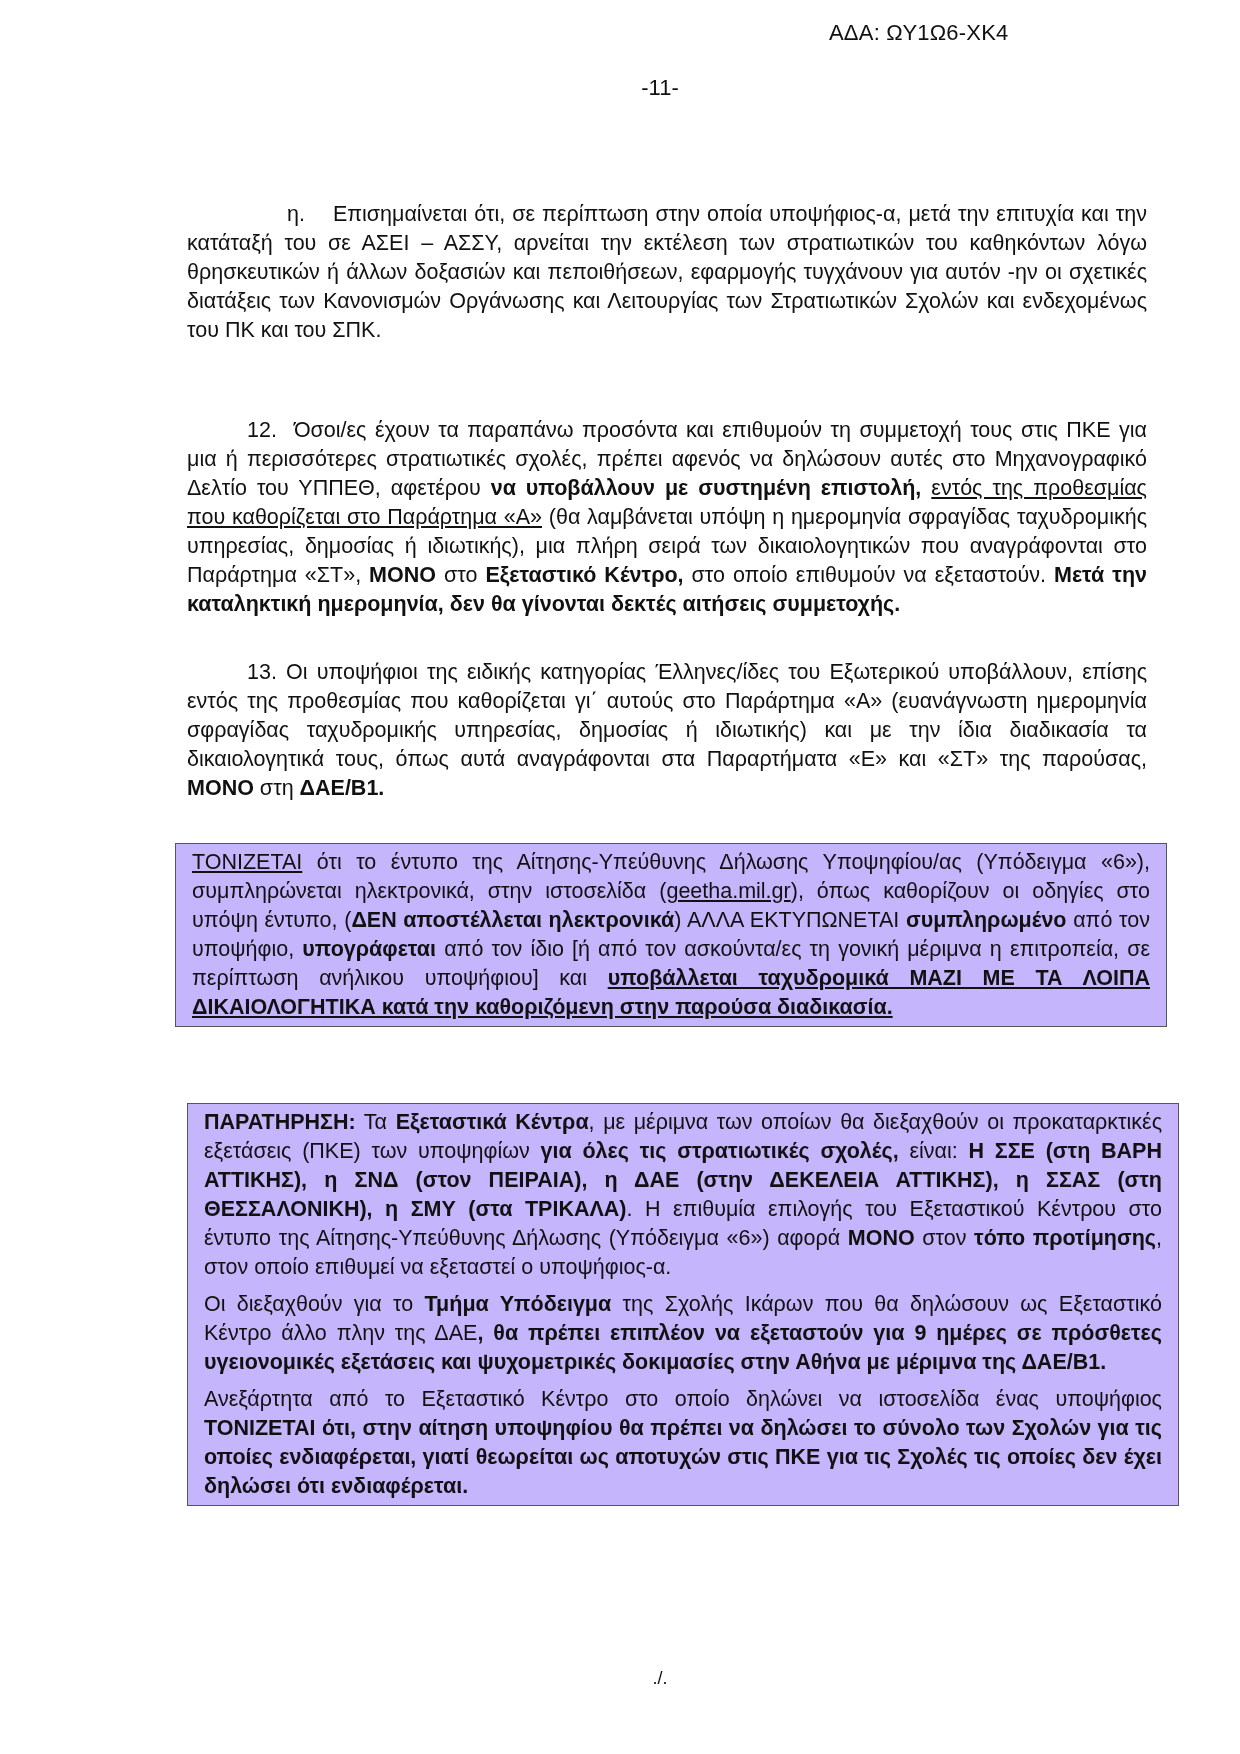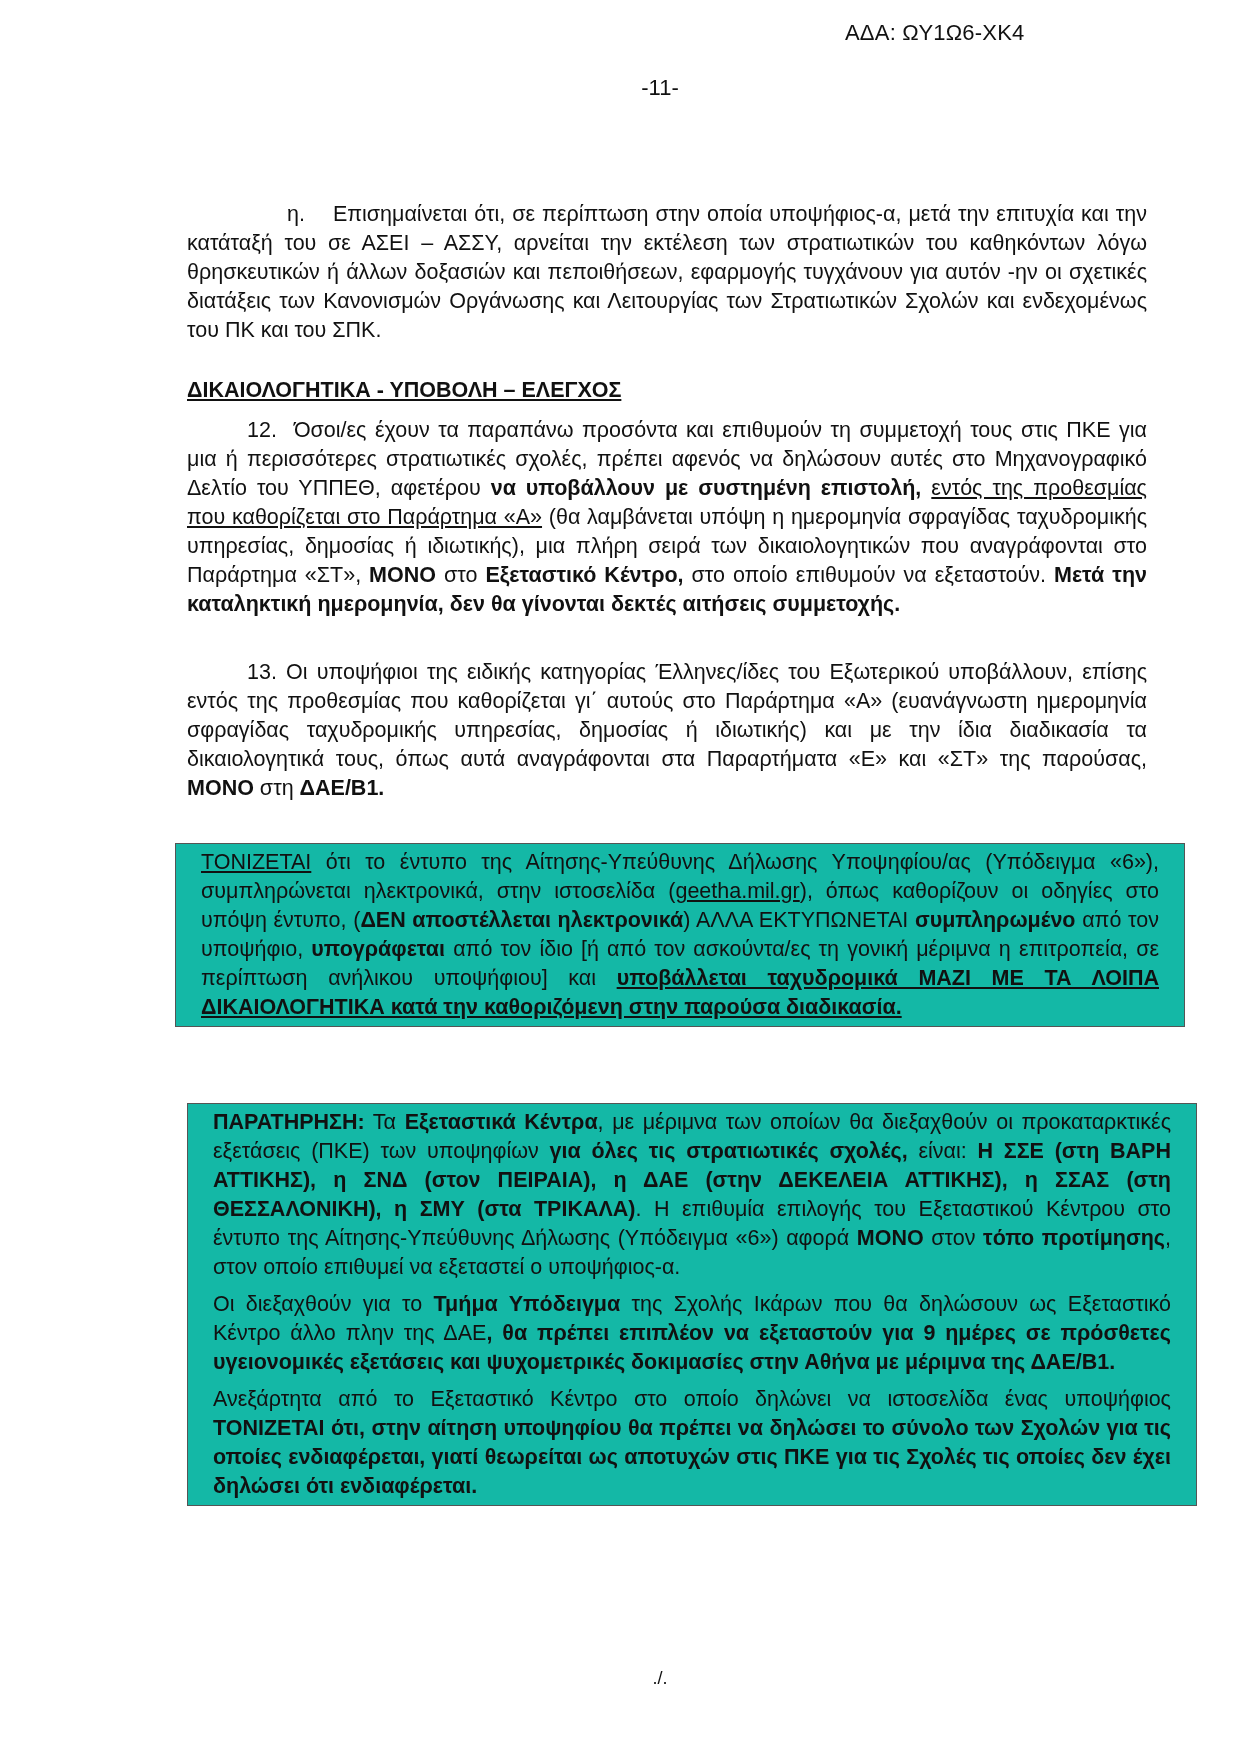--- a/index.html
+++ b/index.html
@@ -1,52 +1,51 @@
 <!DOCTYPE html>
 <html><head>
   <meta charset="utf-8">
   <style>
     html, body { margin: 0; padding: 0; background: #ffffff; }
     body {
       width: 1240px; height: 1754px; position: relative; overflow: hidden;
       font-family: "Liberation Sans", sans-serif; color: #111;
     }
     .page { position: absolute; left: 0; top: 0; width: 1240px; height: 1754px; }
-    .ada { position: absolute; left: 829px; top: 20px; font-size: 22px; letter-spacing: 0.2px; margin-left: 16px; }
+    .ada { position: absolute; left: 829px; top: 20px; font-size: 22px; letter-spacing: 0.2px; }
     .pagenum { position: absolute; left: 0; width: 1320px; top: 75px; text-align: center; font-size: 22px; }
     .text {
       position: absolute; left: 187px; width: 960px;
       font-size: 21.5px; line-height: 29px; text-align: justify;
     }
     .indent1 { text-indent: 180px; }
     .indent-p { text-indent: 60px; }
     .b { font-weight: bold; }
     .u { text-decoration: underline; }
     .heading { position: absolute; left: 187px; top: 378px; font-size: 21.5px; font-weight: bold; text-decoration: underline; }
     .box {
       position: absolute; left: 175px; width: 958px;
-      background: #14b8a6; border: 1.5px solid #555;
-      padding: 4px 25px; font-size: 21.5px; line-height: 29px; text-align: justify;
+      background: #c4b5fd; border: 1.5px solid #555;
+      padding: 4px 16px; font-size: 21.5px; line-height: 29px; text-align: justify;
     }
     .box p { margin: 0; }
     .box p + p { margin-top: 8px; }
     .foot { position: absolute; left: 0; width: 1320px; top: 1668px; text-align: center; font-size: 18px; }
   </style>
 </head>
 <body>
 
 <div class="page">
 
   <div class="ada">ΑΔΑ: ΩΥ1Ω6-ΧΚ4</div>
   <div class="pagenum">-11-</div>
 
 
   <div class="text" style="top:200px; text-indent:100px;"><span>η.</span>&nbsp;&nbsp;&nbsp;&nbsp;<span>Επισημαίνεται ότι, σε περίπτωση στην οποία υποψήφιος-α, μετά την επιτυχία και την κατάταξή του σε ΑΣΕΙ – ΑΣΣΥ, αρνείται την εκτέλεση των στρατιωτικών του καθηκόντων λόγω θρησκευτικών ή άλλων δοξασιών και πεποιθήσεων, εφαρμογής τυγχάνουν για αυτόν -ην οι σχετικές διατάξεις των Κανονισμών Οργάνωσης και Λειτουργίας των Στρατιωτικών Σχολών και ενδεχομένως του ΠΚ και του ΣΠΚ.</span></div>
 
-  <div class="heading">ΔΙΚΑΙΟΛΟΓΗΤΙΚΑ - ΥΠΟΒΟΛΗ – ΕΛΕΓΧΟΣ</div>
 
   <div class="text indent-p" style="top:416px;"><span>12.</span>&nbsp;&nbsp;<span>Όσοι/ες έχουν τα παραπάνω προσόντα και επιθυμούν τη συμμετοχή τους στις ΠΚΕ για μια ή περισσότερες στρατιωτικές σχολές, πρέπει αφενός να δηλώσουν αυτές στο Μηχανογραφικό Δελτίο του ΥΠΠΕΘ, αφετέρου </span><span class="b">να υποβάλλουν με συστημένη επιστολή,</span><span> </span><span class="u">εντός της προθεσμίας που καθορίζεται στο Παράρτημα «Α»</span><span> (θα λαμβάνεται υπόψη η ημερομηνία σφραγίδας ταχυδρομικής υπηρεσίας, δημοσίας ή ιδιωτικής), μια πλήρη σειρά των δικαιολογητικών που αναγράφονται στο Παράρτημα «ΣΤ», </span><span class="b">ΜΟΝΟ</span><span> στο </span><span class="b">Εξεταστικό Κέντρο,</span><span> στο οποίο επιθυμούν να εξεταστούν. </span><span class="b">Μετά την καταληκτική ημερομηνία, δεν θα γίνονται δεκτές αιτήσεις συμμετοχής.</span></div>
 
   <div class="text indent-p" style="top:658px;"><span>13.</span>&nbsp;<span>Οι υποψήφιοι της ειδικής κατηγορίας Έλληνες/ίδες του Εξωτερικού υποβάλλουν, επίσης εντός της προθεσμίας που καθορίζεται γι΄ αυτούς στο Παράρτημα «Α» (ευανάγνωστη ημερομηνία σφραγίδας ταχυδρομικής υπηρεσίας, δημοσίας ή ιδιωτικής) και με την ίδια διαδικασία τα δικαιολογητικά τους, όπως αυτά αναγράφονται στα Παραρτήματα «Ε» και «ΣΤ» της παρούσας, </span><span class="b">ΜΟΝΟ</span><span> στη </span><span class="b">ΔΑΕ/Β1.</span></div>
 
   <div class="box" style="top:843px;"><span class="u">ΤΟΝΙΖΕΤΑΙ</span><span> ότι το έντυπο της Αίτησης-Υπεύθυνης Δήλωσης Υποψηφίου/ας (Υπόδειγμα «6»), συμπληρώνεται ηλεκτρονικά, στην ιστοσελίδα (</span><span class="u">geetha.mil.gr</span><span>), όπως καθορίζουν οι οδηγίες στο υπόψη έντυπο, (</span><span class="b">ΔΕΝ αποστέλλεται ηλεκτρονικά</span><span>) ΑΛΛΑ ΕΚΤΥΠΩΝΕΤΑΙ </span><span class="b">συμπληρωμένο</span><span> από τον υποψήφιο, </span><span class="b">υπογράφεται</span><span> από τον ίδιο [ή από τον ασκούντα/ες τη γονική μέριμνα η επιτροπεία, σε περίπτωση ανήλικου υποψήφιου] και </span><span class="b u">υποβάλλεται ταχυδρομικά ΜΑΖΙ ΜΕ ΤΑ ΛΟΙΠΑ ΔΙΚΑΙΟΛΟΓΗΤΙΚΑ κατά την καθοριζόμενη στην παρούσα διαδικασία.</span></div>
 
   <div class="box" style="top:1103px;margin-left:12px;">
     <p><span class="b">ΠΑΡΑΤΗΡΗΣΗ:</span><span> Τα </span><span class="b">Εξεταστικά Κέντρα</span><span>, με μέριμνα των οποίων θα διεξαχθούν οι προκαταρκτικές εξετάσεις (ΠΚΕ) των υποψηφίων </span><span class="b">για όλες τις στρατιωτικές σχολές,</span><span> είναι: </span><span class="b">Η ΣΣΕ (στη ΒΑΡΗ ΑΤΤΙΚΗΣ), η ΣΝΔ (στον ΠΕΙΡΑΙΑ), η ΔΑΕ (στην ΔΕΚΕΛΕΙΑ ΑΤΤΙΚΗΣ), η ΣΣΑΣ (στη ΘΕΣΣΑΛΟΝΙΚΗ), η ΣΜΥ (στα ΤΡΙΚΑΛΑ)</span><span>. Η επιθυμία επιλογής του Εξεταστικού Κέντρου στο έντυπο της Αίτησης-Υπεύθυνης Δήλωσης (Υπόδειγμα «6») αφορά </span><span class="b">ΜΟΝΟ</span><span> στον </span><span class="b">τόπο προτίμησης</span><span>, στον οποίο επιθυμεί να εξεταστεί ο υποψήφιος-α.</span></p>
     <p><span>Οι διεξαχθούν για το </span><span class="b">Τμήμα Υπόδειγμα</span><span> της Σχολής Ικάρων που θα δηλώσουν ως Εξεταστικό Κέντρο άλλο πλην της ΔΑΕ</span><span class="b">, θα πρέπει επιπλέον να εξεταστούν για 9 ημέρες σε πρόσθετες υγειονομικές εξετάσεις και ψυχομετρικές δοκιμασίες στην Αθήνα με μέριμνα της ΔΑΕ/Β1.</span></p>

